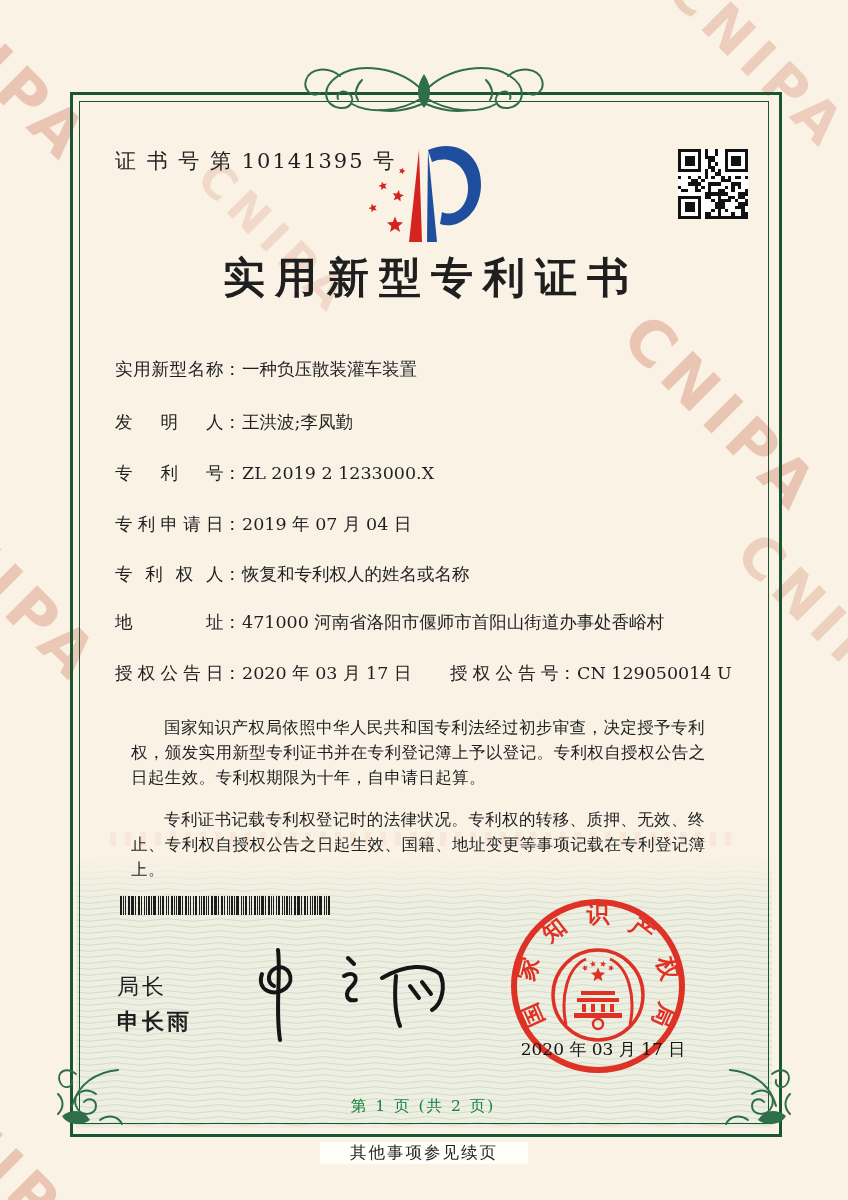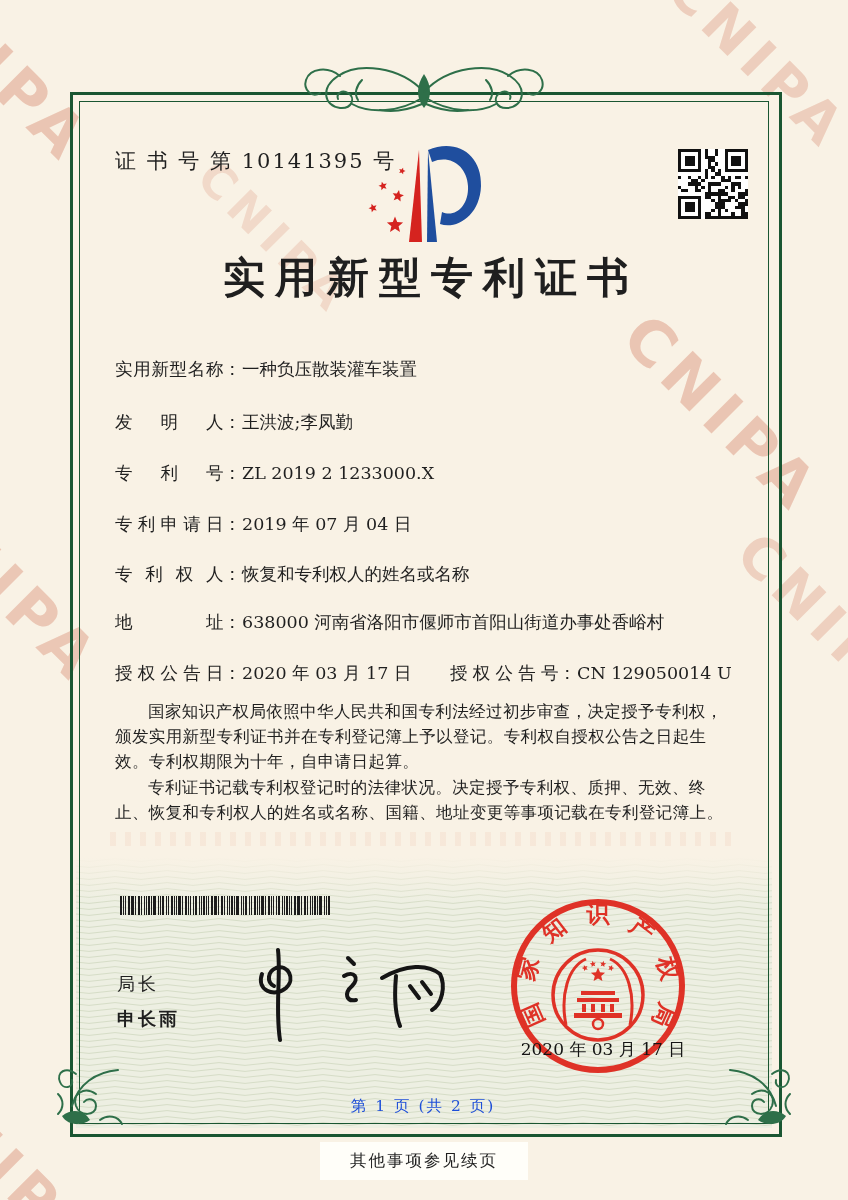--- a/index.html
+++ b/index.html
@@ -29,28 +29,28 @@
     background:linear-gradient(var(--paper), rgba(249,242,229,0));}
   .latent-band{left:110px;top:832px;width:630px;height:14px;z-index:1;opacity:.45;
     background:repeating-linear-gradient(90deg, rgba(224,140,108,.22) 0 6px, rgba(224,140,108,0) 6px 15px);}
   .ct{z-index:5;}
   .cert-no{left:115px;top:147px;font-size:21px;letter-spacing:2px;}
   .title{left:70px;top:250px;width:706px;text-align:center;font-size:42px;font-weight:700;letter-spacing:10px;margin-left:8px;}
   .frow{left:115px;font-size:17.5px;white-space:nowrap;}
   .flabel{display:inline-flex;justify-content:space-between;width:6.2em;vertical-align:bottom;}
   .fcolon{margin:0 1px 0 0;}
   .para{left:115px;top:699px;width:620px;font-size:16.5px;line-height:1.53;letter-spacing:.4px;}
-  .para p{margin:0;text-indent:2em;}
+  .para p{margin:16px;text-indent:2em;}
   .barcode{left:120px;top:896px;z-index:5;}
-  .sig-label{left:117px;font-size:18px;letter-spacing:3px;z-index:5;
+  .sig-label{left:117px;font-size:22px;letter-spacing:3px;z-index:5;
     font-family:"DejaVu Sans","Liberation Sans",sans-serif;}
   .seal-date{left:500px;top:1038px;width:206px;text-align:center;font-size:17px;z-index:7;color:#141414;}
-  .page-info{left:70px;top:1096px;width:706px;text-align:center;font-size:15.5px;letter-spacing:2px;color:#1d4ed8;}
+  .page-info{left:70px;top:1096px;width:706px;text-align:center;font-size:15.5px;letter-spacing:2px;color:#15803d;}
   .note-box{left:424px;top:1142px;transform:translateX(-50%);background:#fffef9;
-    padding:8px 30px;font-size:16.5px;letter-spacing:2px;z-index:5;white-space:nowrap;}
+    padding:0 30px;font-size:16.5px;letter-spacing:2px;z-index:5;white-space:nowrap;}
   .orn{z-index:6;}
 </style>
 </head>
 <body>
 
 <div class="page" style="--paper: #f9f2e5; --text: #1f1f1f; --green: #1a5632; --orn: #2e6f49; --sealRed: #df2419; --logoRed: #d5231f; --logoBlue: #1f4e9e; --wm: #dd9a82; --waveBg: #edefe2;">
 
   <span class="wm" style="left:-70px;top:-50px;font-size:62px;opacity:.5;">CNIPA</span>
   <span class="wm" style="left:700px;top:-45px;font-size:56px;opacity:.4;">CNIPA</span>
   <span class="wm" style="left:225px;top:150px;font-size:46px;opacity:.28;">CNIPA</span>
@@ -332,21 +332,21 @@
         <span>专</span>
         <span>利</span>
         <span>权</span>
         <span>人</span>
       </span><span class="fcolon">：</span><span class="fvalue">恢复和专利权人的姓名或名称</span>
   </div>
   <div class="abs ct frow" style="top:610px;">
     <span class="flabel">
         <span>地</span>
         <span>址</span>
-      </span><span class="fcolon">：</span><span class="fvalue">638000 河南省洛阳市偃师市首阳山街道办事处香峪村</span>
+      </span><span class="fcolon">：</span><span class="fvalue">471000 河南省洛阳市偃师市首阳山街道办事处香峪村</span>
   </div>
   <div class="abs ct frow" style="top:661px;">
     <span class="flabel">
         <span>授</span>
         <span>权</span>
         <span>公</span>
         <span>告</span>
         <span>日</span>
       </span><span class="fcolon">：</span><span class="fvalue">2020 年 03 月 17 日</span>
   </div>
@@ -355,21 +355,21 @@
         <span>授</span>
         <span>权</span>
         <span>公</span>
         <span>告</span>
         <span>号</span>
       </span><span class="fcolon">：</span><span class="fvalue">CN 129050014 U</span>
   </div>
 
   <div class="abs ct para">
     <p>国家知识产权局依照中华人民共和国专利法经过初步审查，决定授予专利权，颁发实用新型专利证书并在专利登记簿上予以登记。专利权自授权公告之日起生效。专利权期限为十年，自申请日起算。</p>
-    <p>专利证书记载专利权登记时的法律状况。决定授予专利权、质押、无效、终止、恢复和专利权人的姓名或名称、国籍、地址变更等事项记载在专利登记簿上。</p>
+    <p>专利证书记载专利权登记时的法律状况。专利权的转移、质押、无效、终止、专利权自授权公告之日起生效、国籍、地址变更等事项记载在专利登记簿上。</p>
   </div>
 
   <svg class="abs barcode" width="216" height="19" viewBox="0 0 216 19">
     <g id="barcode-bars" fill="#1c1c1c">
         <rect x="0" y="0" width="2" height="19"></rect>
         <rect x="3" y="0" width="1" height="19"></rect>
         <rect x="5" y="0" width="1" height="19"></rect>
         <rect x="8" y="0" width="2" height="19"></rect>
         <rect x="11" y="0" width="3" height="19"></rect>
         <rect x="15" y="0" width="1" height="19"></rect>

